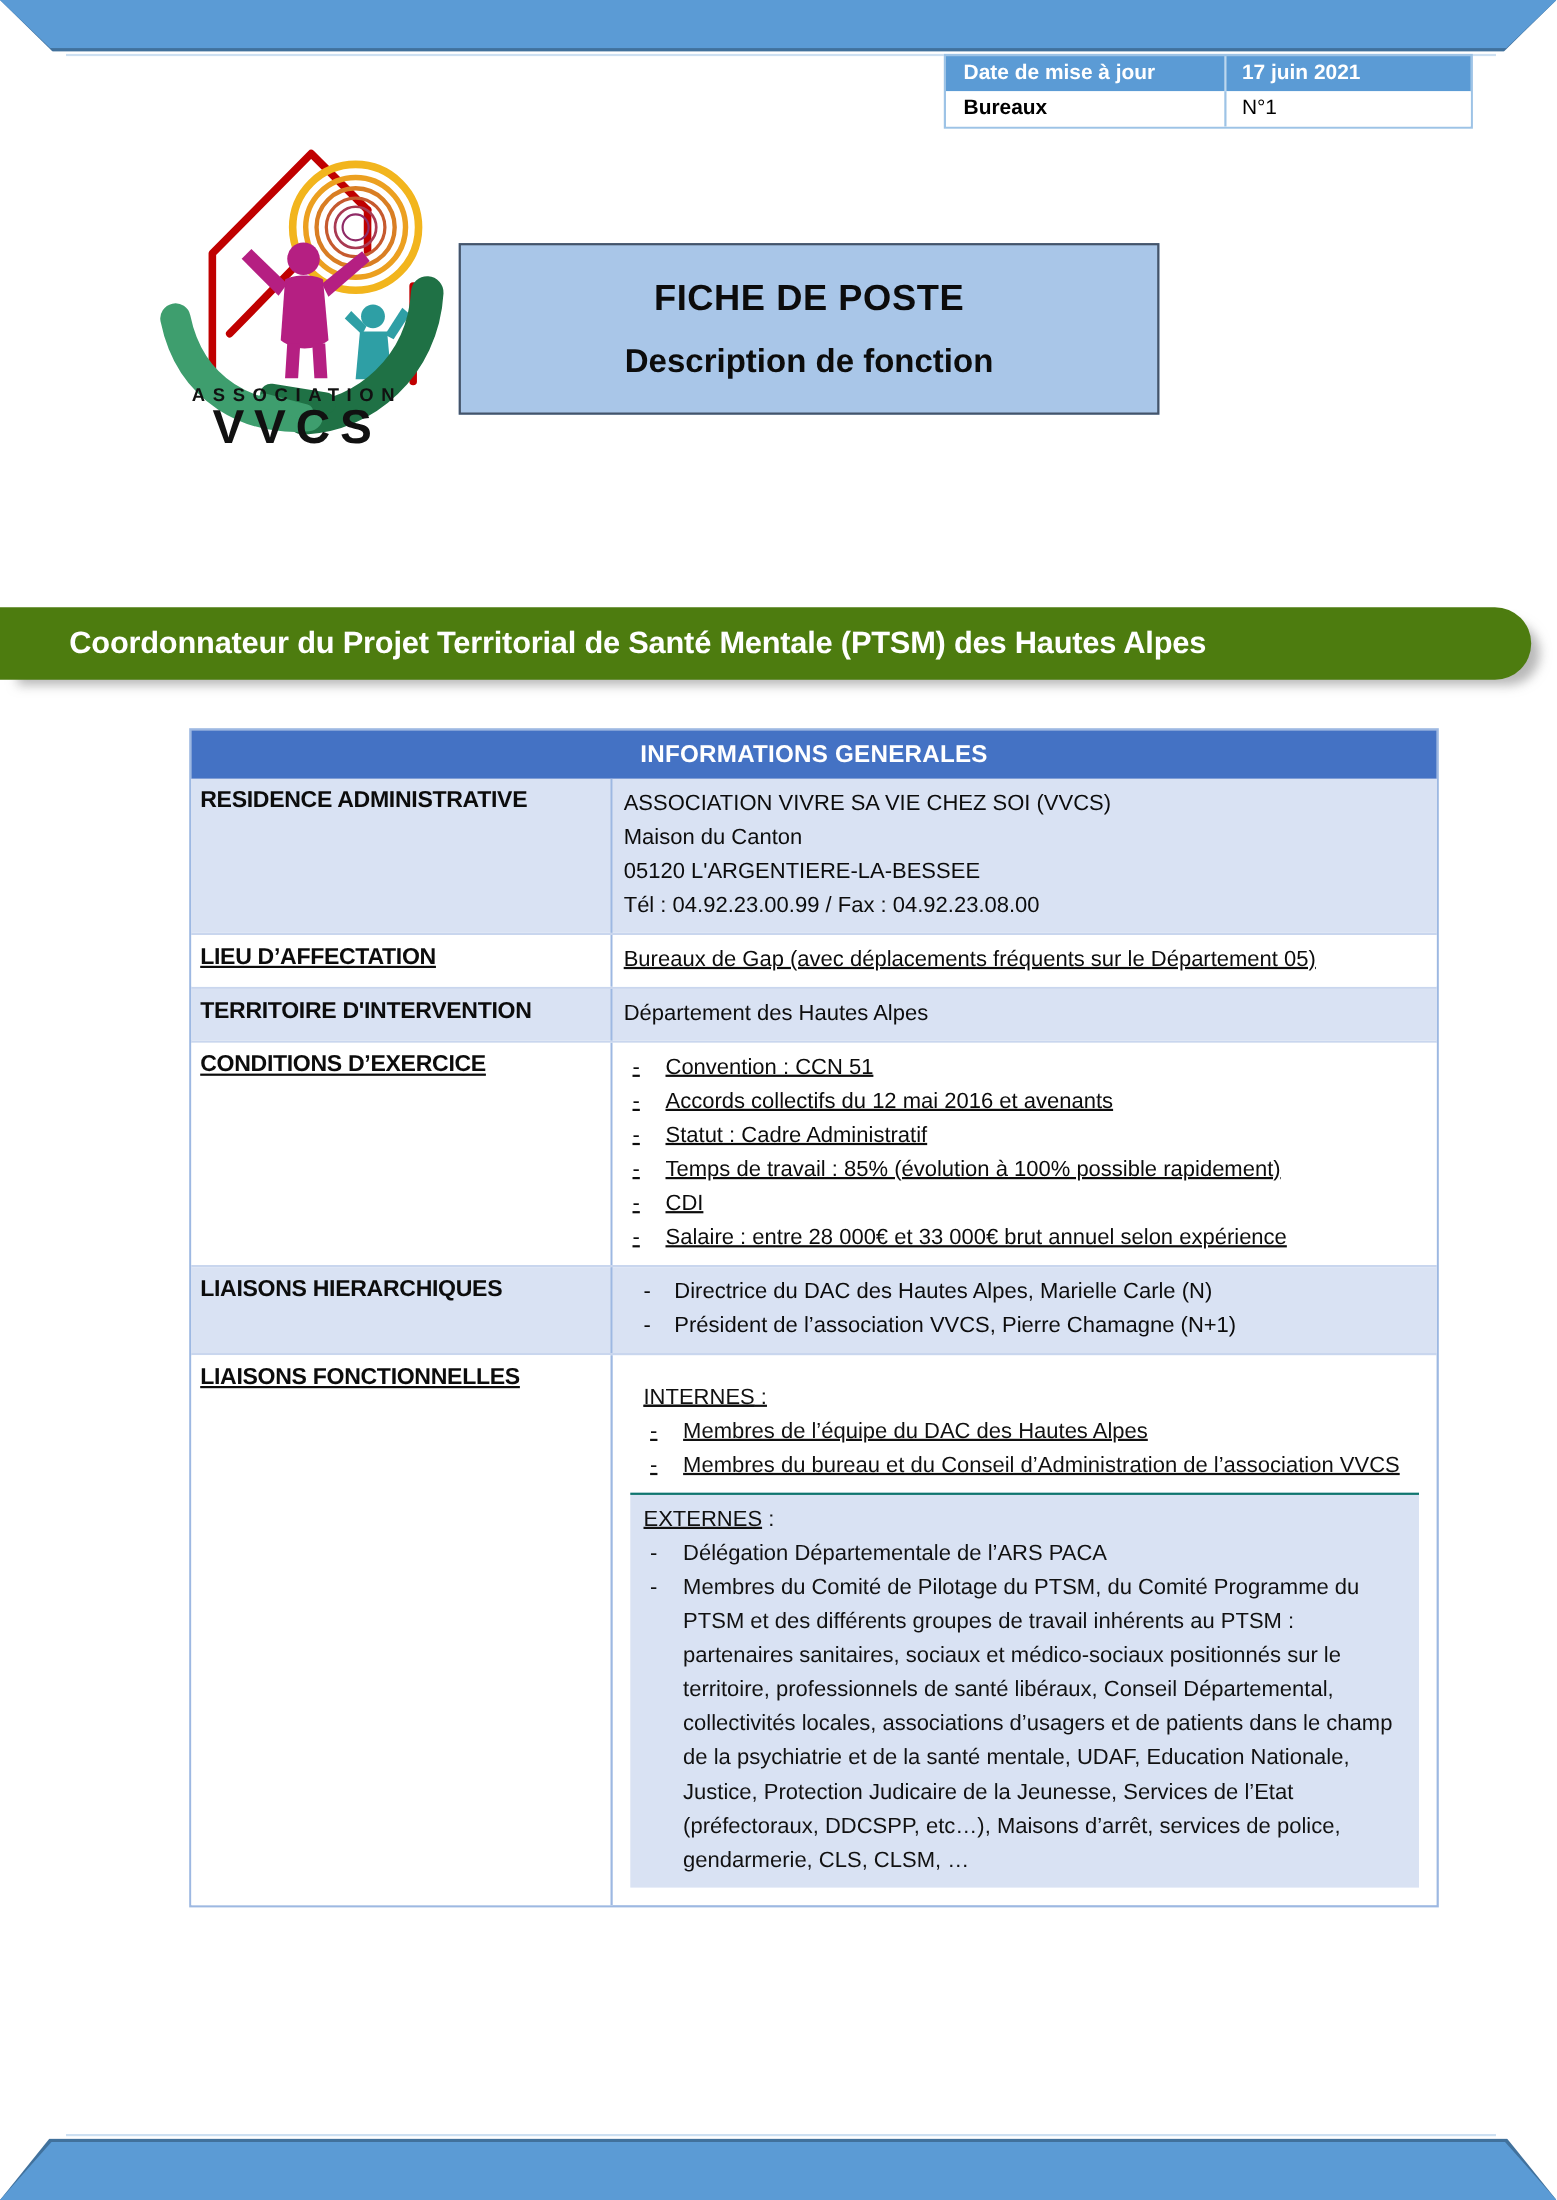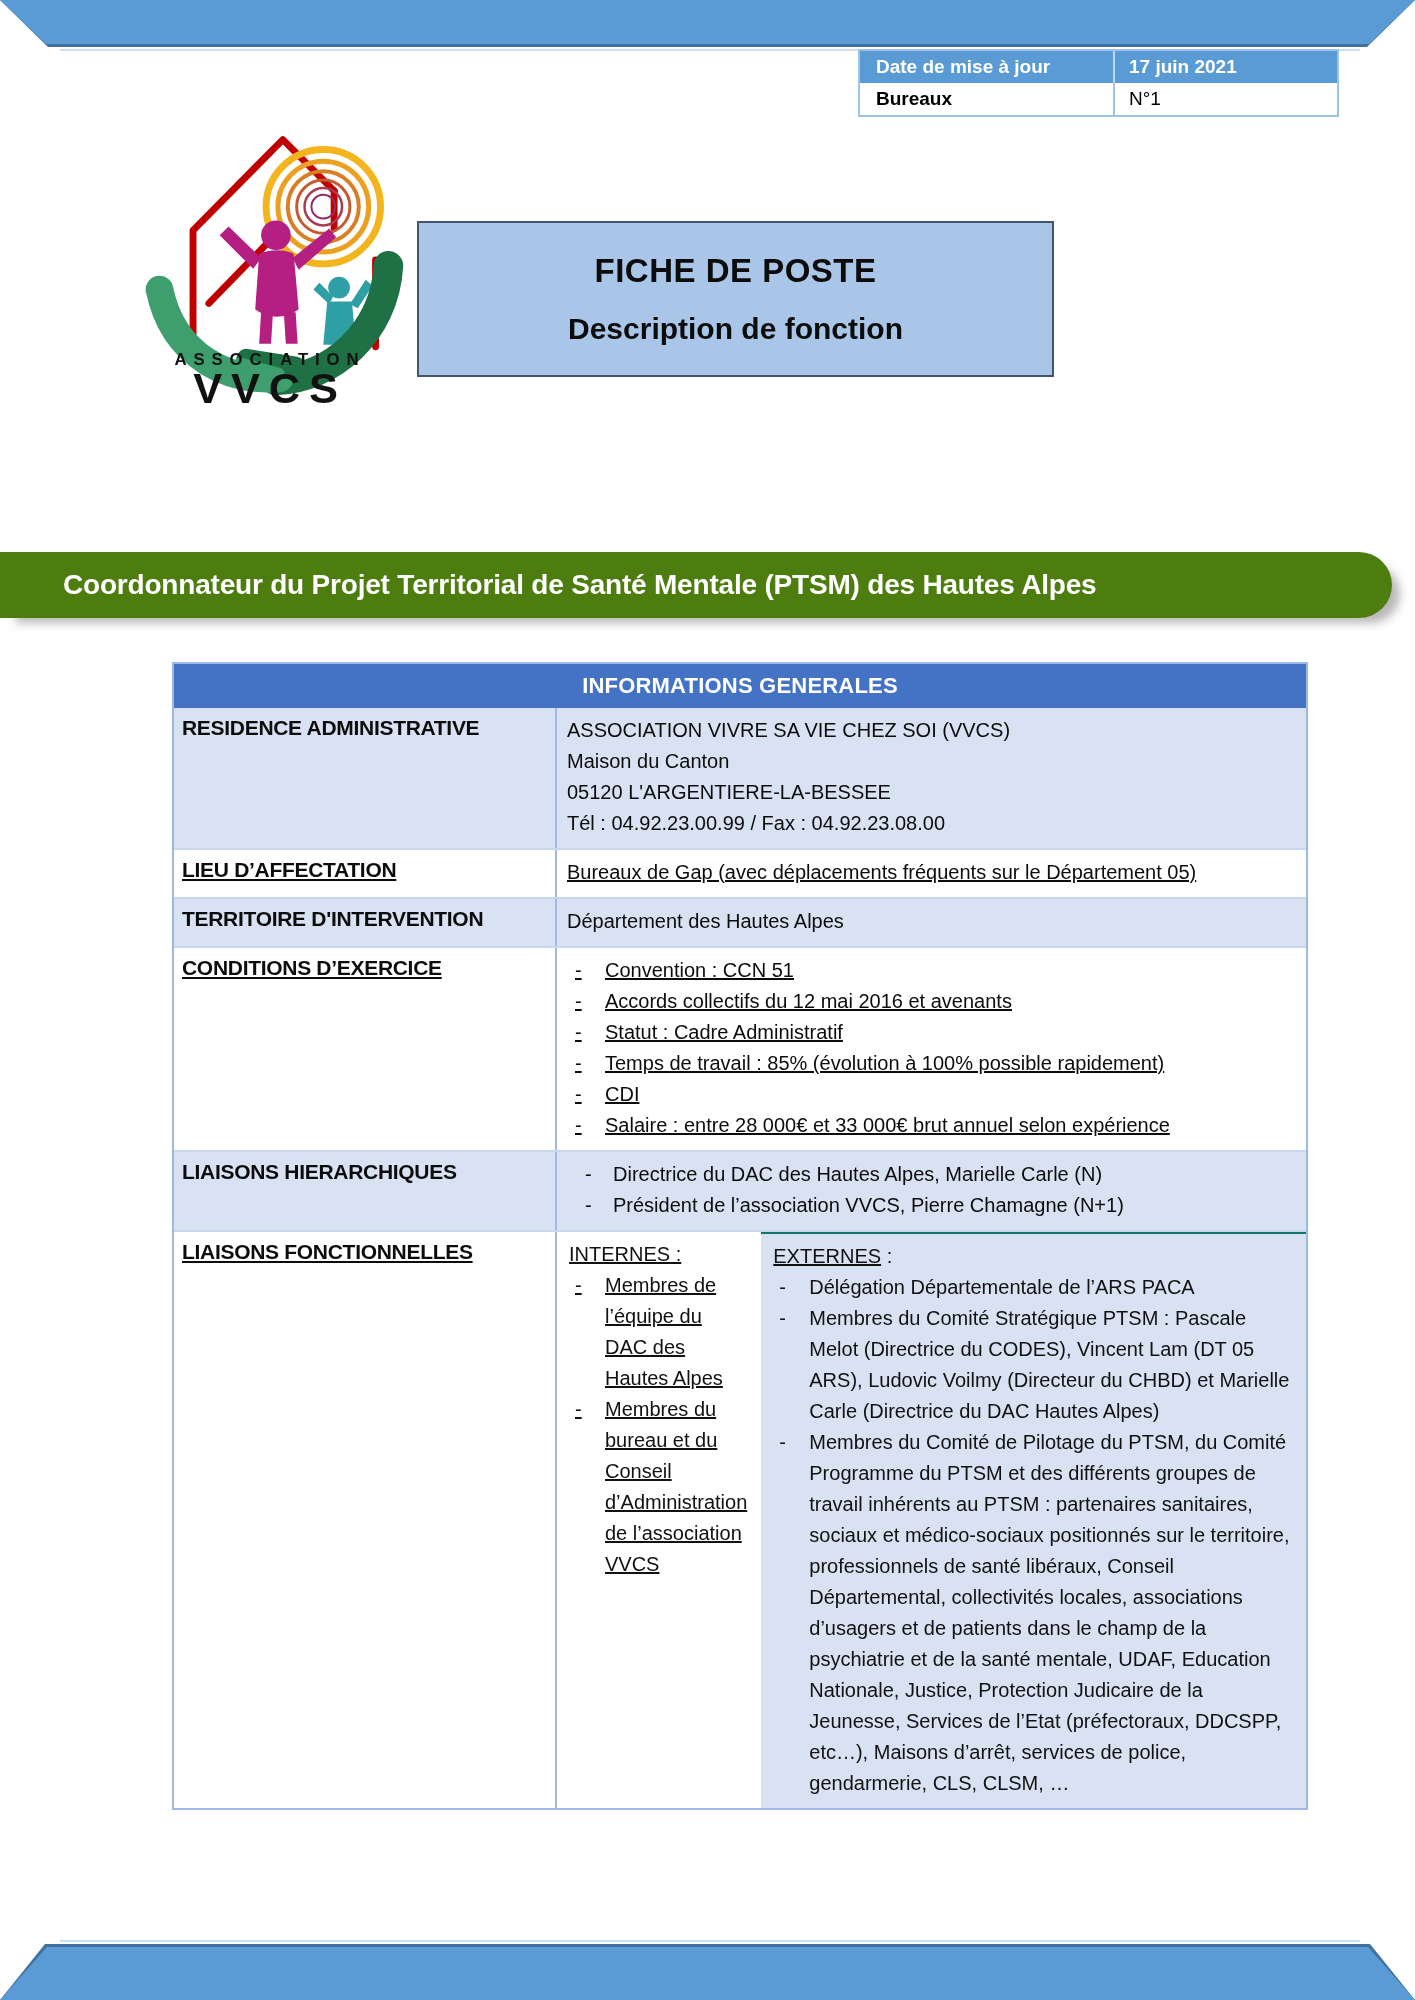--- a/index.html
+++ b/index.html
@@ -60,21 +60,21 @@
   .li{display:flex;}
   .li::before{content:"-";flex:0 0 38px;padding-left:8px;box-sizing:border-box;}
   .li-text{flex:1;}
   .indent-more .li::before{flex-basis:46px;padding-left:18px;}
 
   .sub-section{box-sizing:border-box;padding:7px 14px 9px 10px;font-size:20px;line-height:31px;}
   .sub-heading{padding-left:2px;}
   .u{text-decoration:underline;}
 
   
-  .split-col{flex:1;display:flex;padding:0;}
+  .split-col{flex:1;display:flex;flex-direction:column;padding:16px;}
   .split-col .sub-section + .sub-section{border-top:2px solid #0f766e;}
 </style>
 </head>
 <body>
 
 <div class="page">
 
   <div class="ribbon-top-back"></div>
   <div class="ribbon-top"></div>
   <div class="ribbon-top-echo"></div>
@@ -214,23 +214,20 @@
           <div class="li">
               <div class="li-text">Membres du bureau et du Conseil d’Administration de l’association VVCS</div>
             </div>
         </div>
         <div class="sub-section tint">
           <div class="sub-heading"><span class="u">EXTERNES</span><span> :</span></div>
           <div class="li">
               <div class="li-text">Délégation Départementale de l’ARS PACA</div>
             </div>
           <div class="li">
-              <div class="li-text">Membres du Comité Stratégique PTSM : Pascale Melot (Directrice du CODES), Vincent Lam (DT 05 ARS), Ludovic Voilmy (Directeur du CHBD) et Marielle Carle (Directrice du DAC Hautes Alpes)</div>
-            </div>
-          <div class="li">
               <div class="li-text">Membres du Comité de Pilotage du PTSM, du Comité Programme du PTSM et des différents groupes de travail inhérents au PTSM : partenaires sanitaires, sociaux et médico-sociaux positionnés sur le territoire, professionnels de santé libéraux, Conseil Départemental, collectivités locales, associations d’usagers et de patients dans le champ de la psychiatrie et de la santé mentale, UDAF, Education Nationale, Justice, Protection Judicaire de la Jeunesse, Services de l’Etat (préfectoraux, DDCSPP, etc…), Maisons d’arrêt, services de police, gendarmerie, CLS, CLSM, …</div>
             </div>
         </div>
       </div>
     </div>
   </div>
 
   <div class="ribbon-bottom-echo"></div>
   <div class="ribbon-bottom-back"></div>
   <div class="ribbon-bottom"></div>

